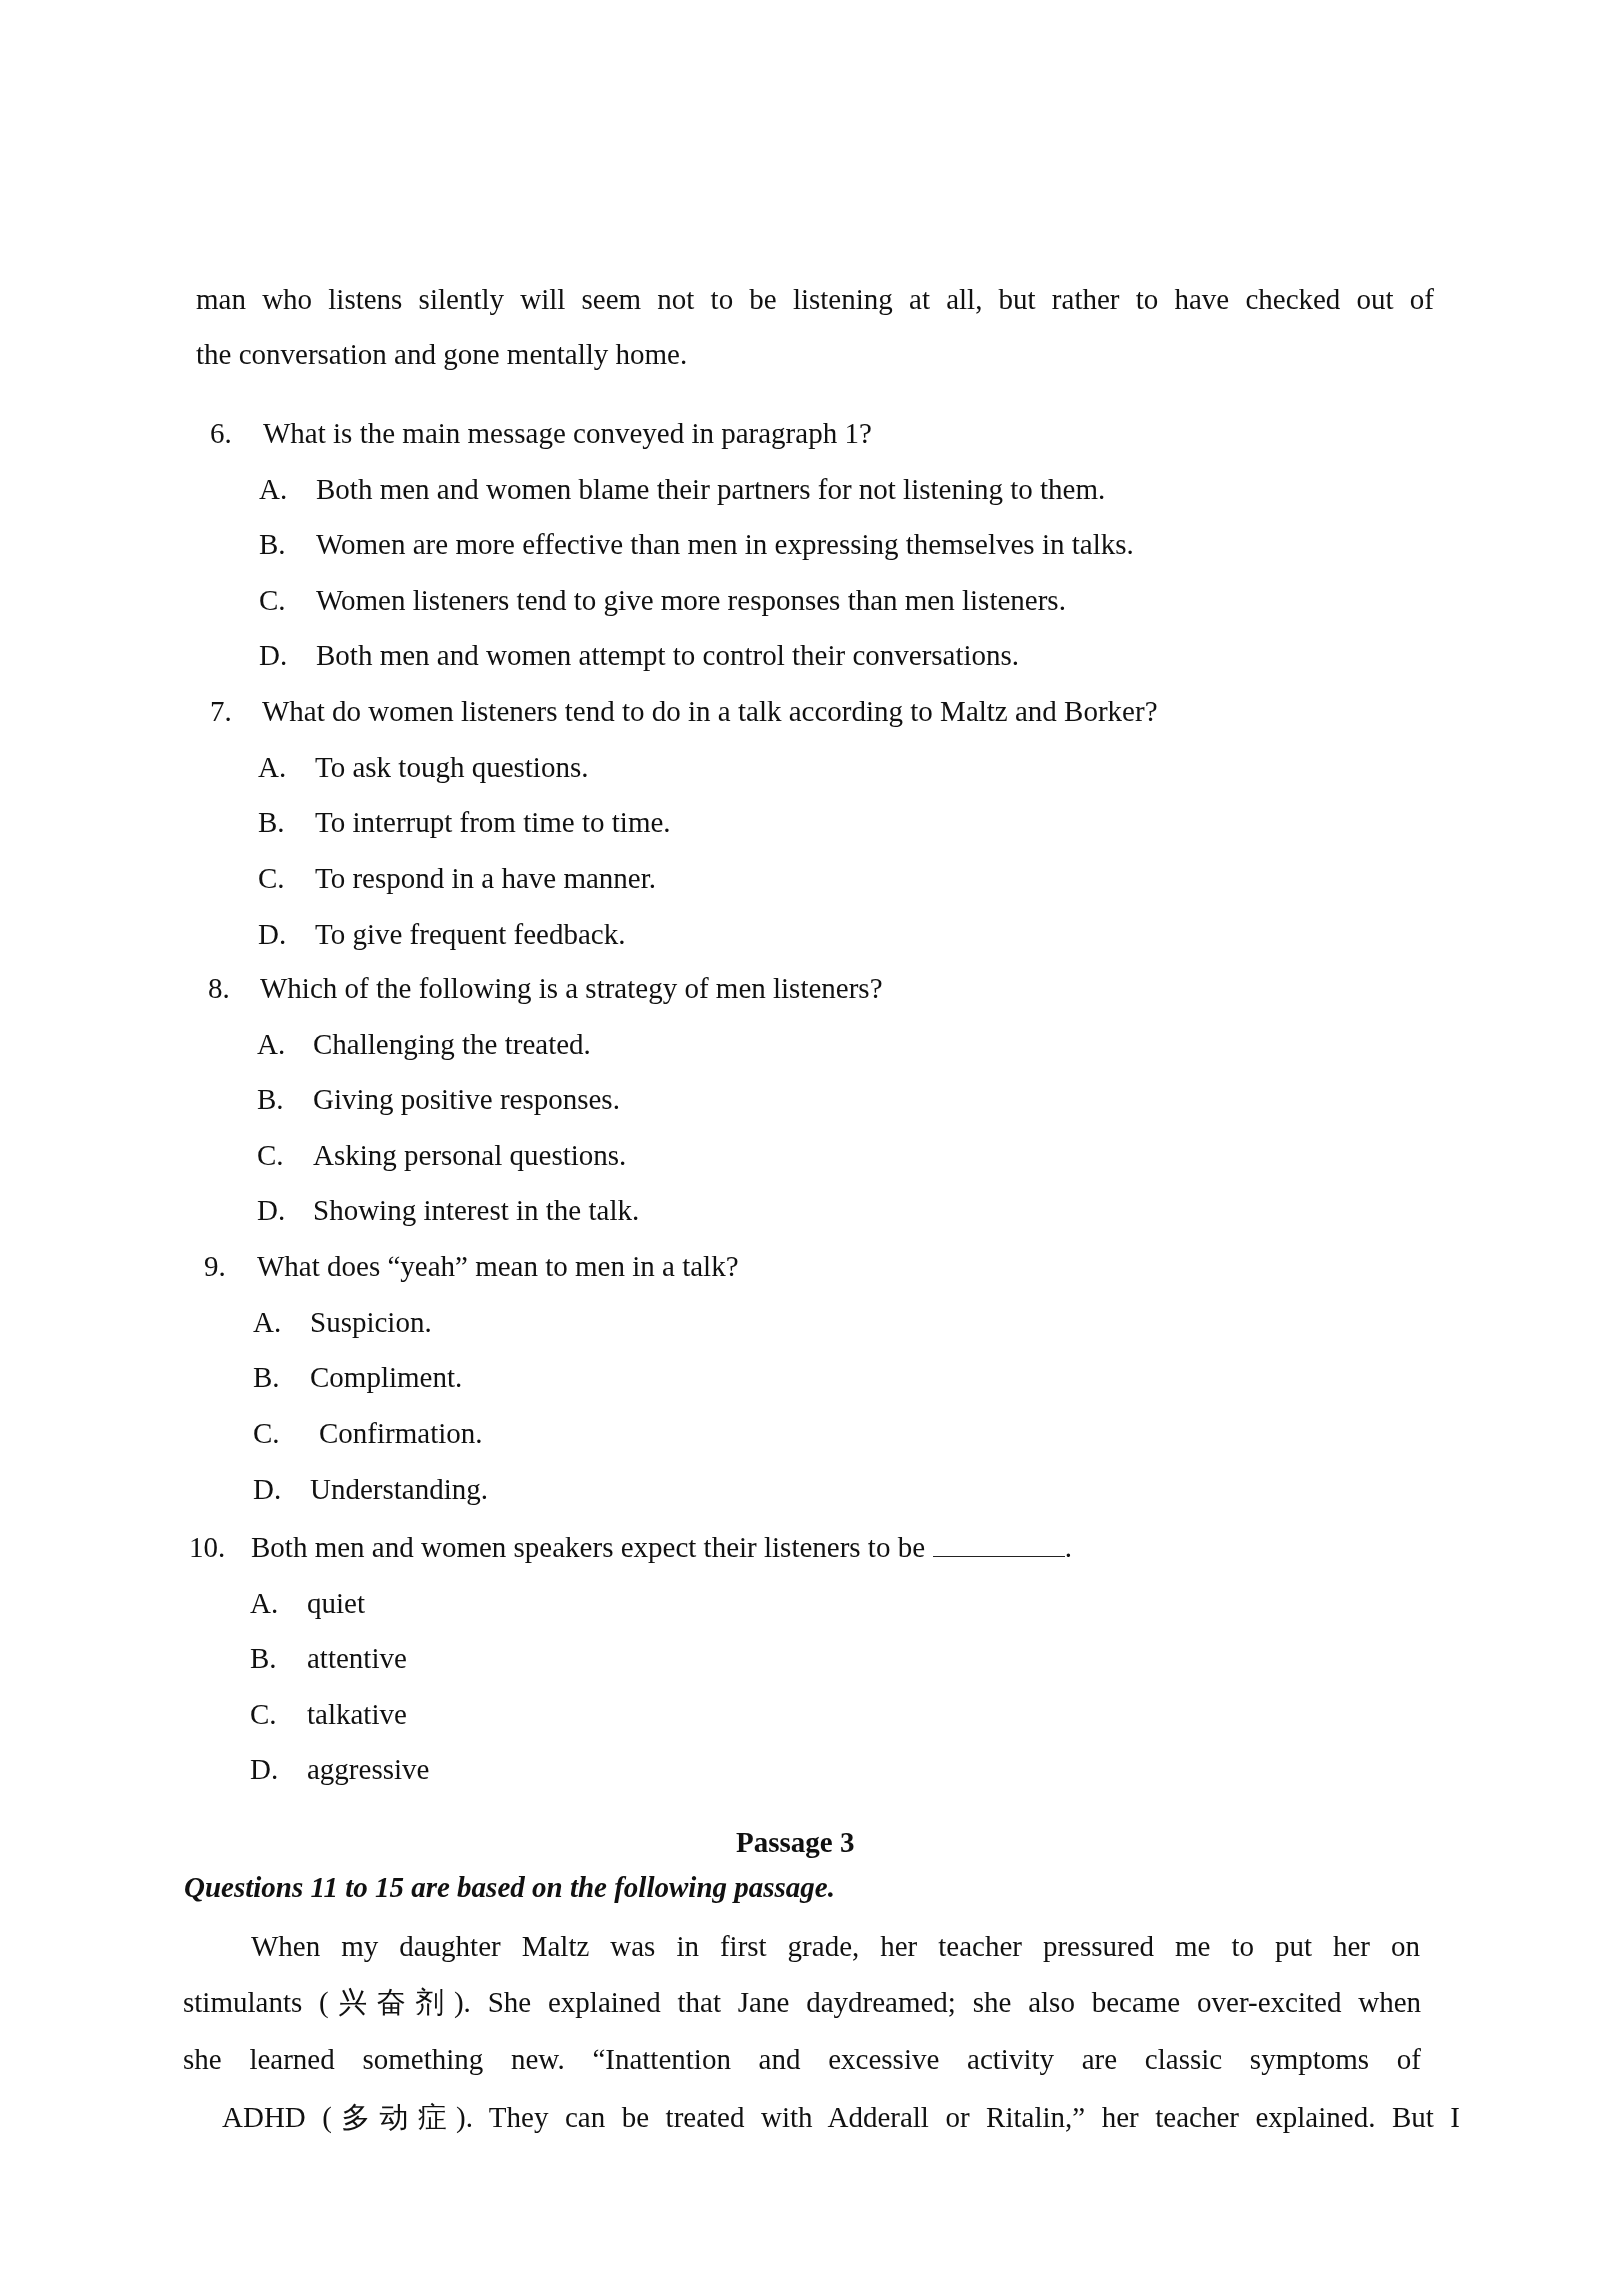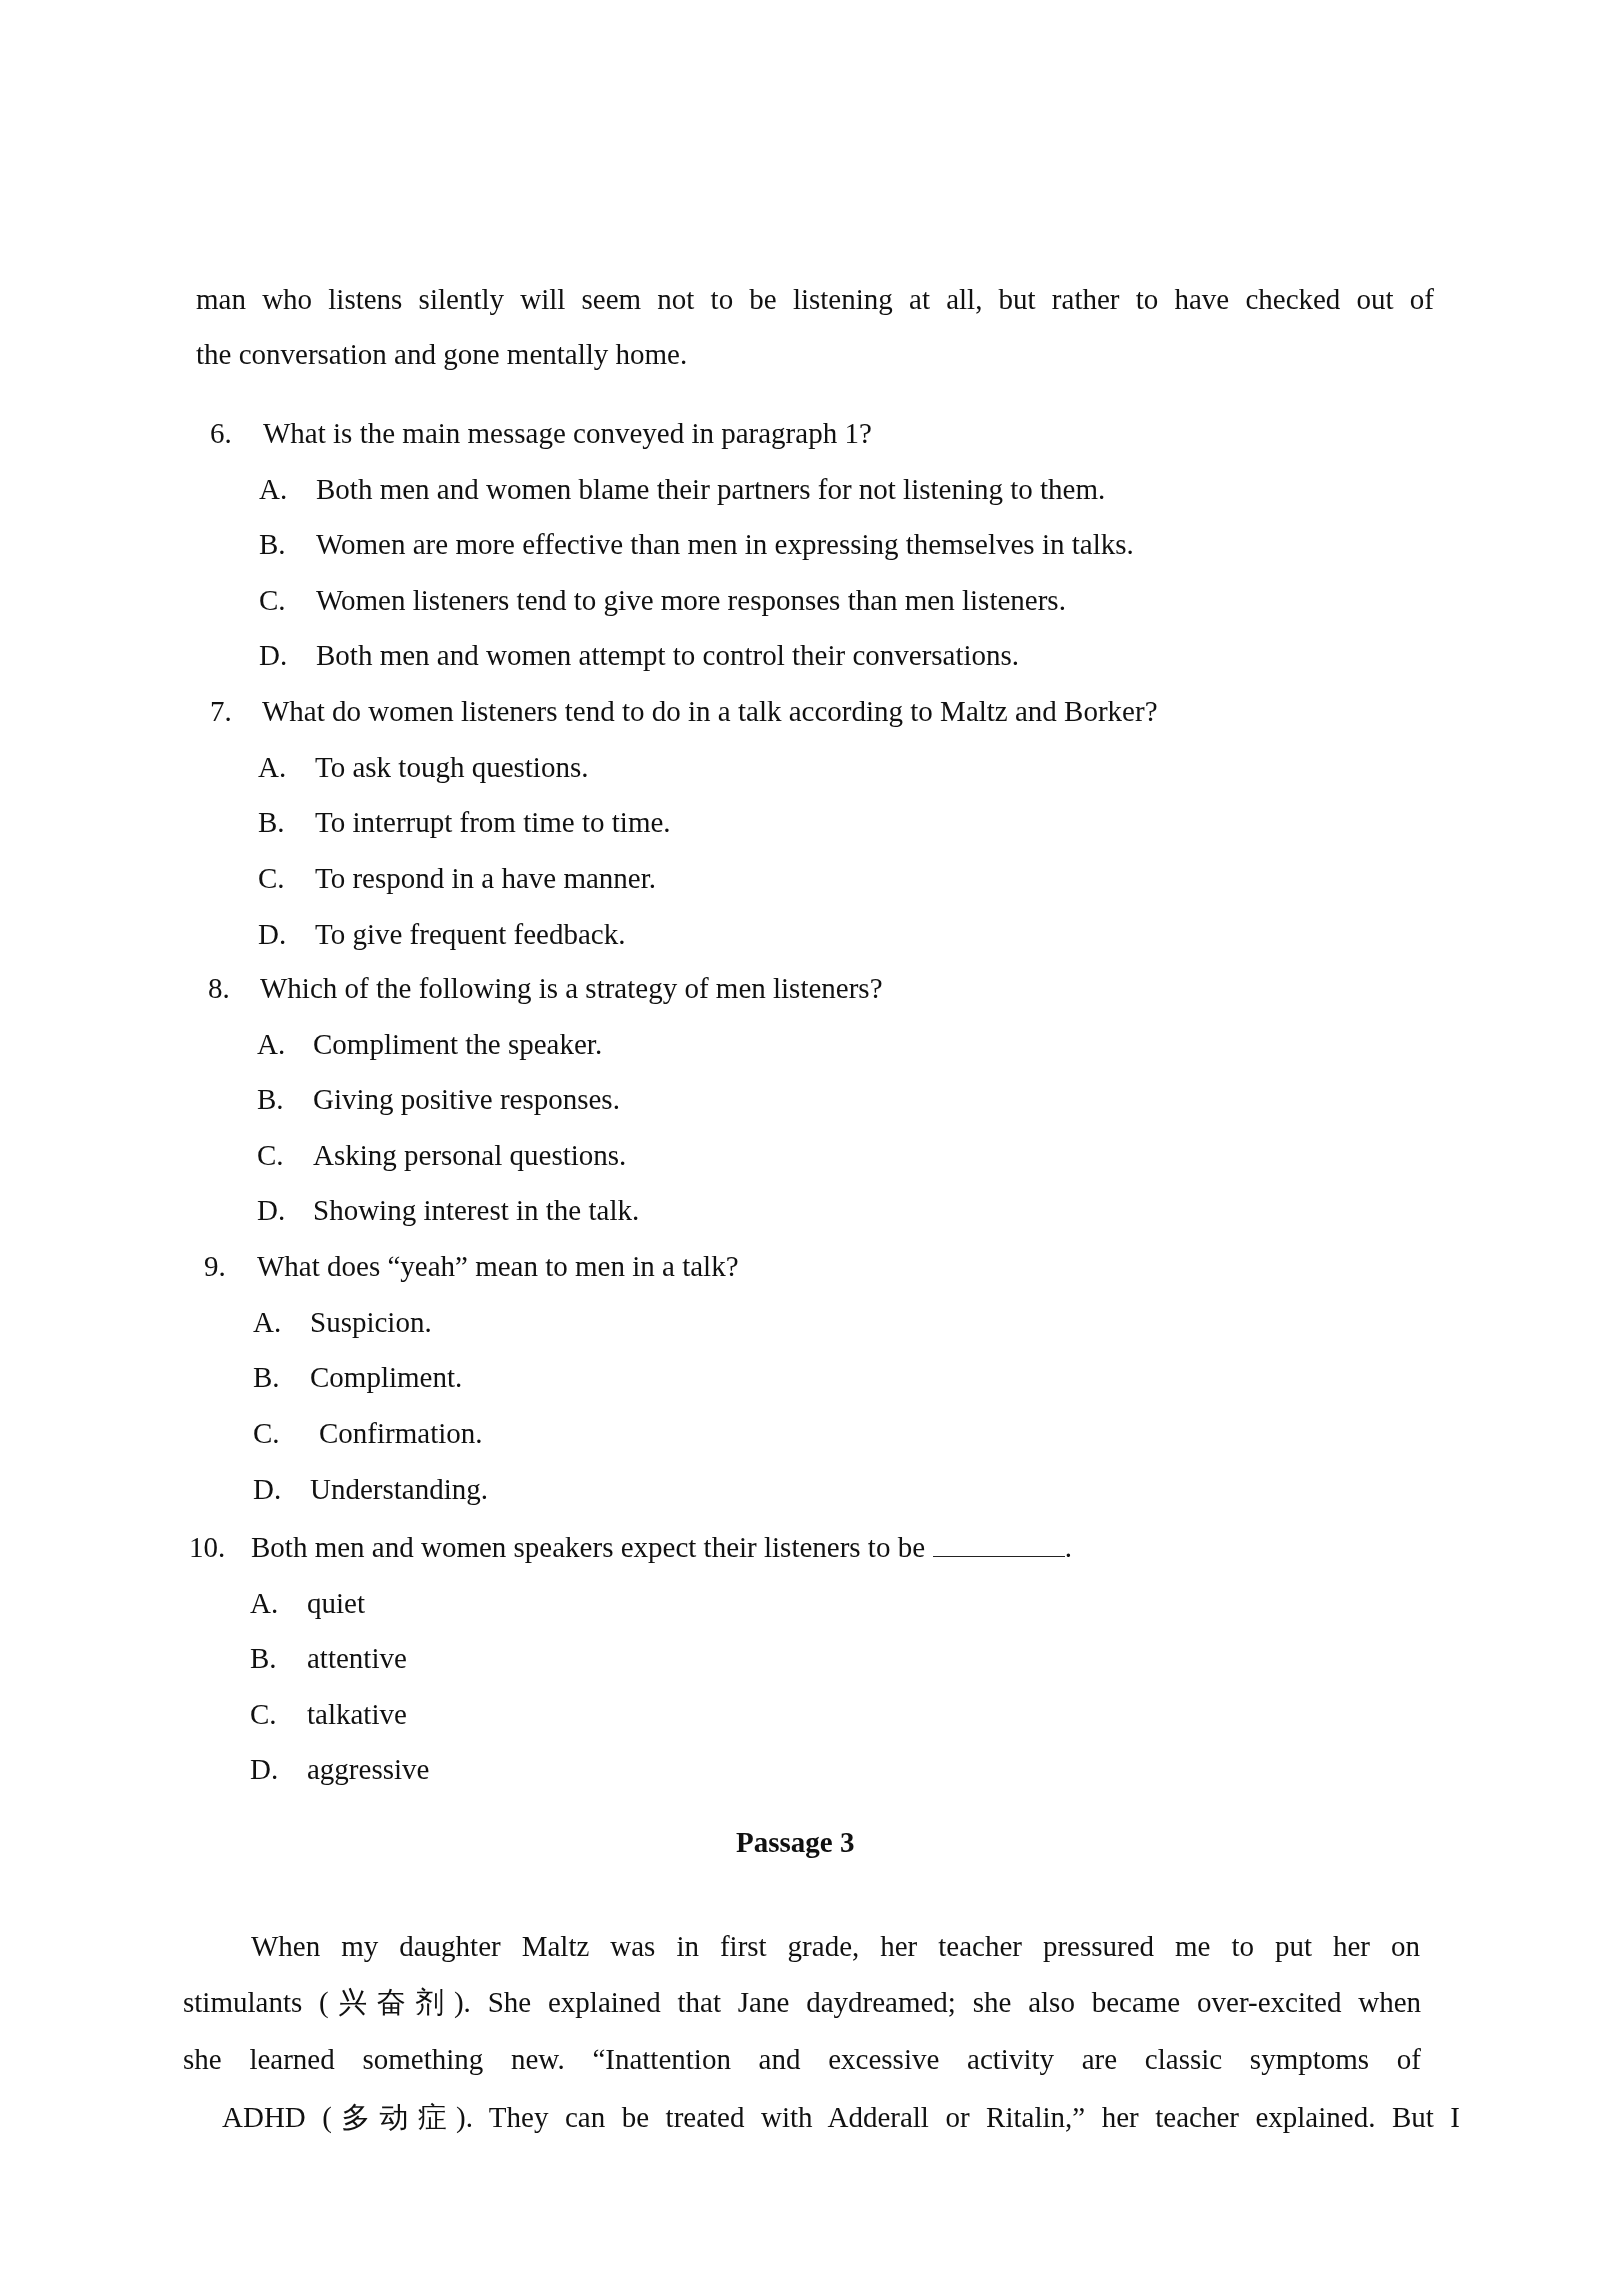--- a/index.html
+++ b/index.html
@@ -69,21 +69,21 @@
         <div>
           <div class="optletter" style="left: 258px; top: 920px;">D.</div>
           <div class="opttext" style="left: 315px; top: 920px;">To give frequent feedback.</div>
         </div>
       </div>
       <div>
         <div class="qnum" style="left: 208px; top: 974px;">8.</div>
         <div class="qtext" style="left: 260px; top: 974px;"><span>Which of the following is a strategy of men listeners?</span></div>
         <div>
           <div class="optletter" style="left: 257px; top: 1030px;">A.</div>
-          <div class="opttext" style="left: 313px; top: 1030px;">Compliment the speaker.</div>
+          <div class="opttext" style="left: 313px; top: 1030px;">Challenging the treated.</div>
         </div>
         <div>
           <div class="optletter" style="left: 257px; top: 1085px;">B.</div>
           <div class="opttext" style="left: 313px; top: 1085px;">Giving positive responses.</div>
         </div>
         <div>
           <div class="optletter" style="left: 257px; top: 1141px;">C.</div>
           <div class="opttext" style="left: 313px; top: 1141px;">Asking personal questions.</div>
         </div>
         <div>
@@ -127,20 +127,21 @@
           <div class="opttext" style="left: 307px; top: 1700px;">talkative</div>
         </div>
         <div>
           <div class="optletter" style="left: 250px; top: 1755px;">D.</div>
           <div class="opttext" style="left: 307px; top: 1755px;">aggressive</div>
         </div>
       </div>
     </div>
 
   <div class="heading-center" style="left:736px; top:1828px;">Passage 3</div>
+  <div class="heading-italic" style="left:184px; top:1873px;">Questions 11 to 15 are based on the following passage.</div>
 
   <div>
     <div class="ln just" style="left:251px; top:1932px; width:1169px;">When my daughter Maltz was in first grade, her teacher pressured me to put her on</div>
     <div class="ln just" style="left:183px; top:1988px; width:1238px;">stimulants (兴奋剂). She explained that Jane daydreamed; she also became over-excited when</div>
     <div class="ln just" style="left:183px; top:2045px; width:1238px;">she learned something new. “Inattention and excessive activity are classic symptoms of</div>
     <div class="ln just" style="left:183px; top:2103px; width:1238px;margin-left:39px;">ADHD (多动症). They can be treated with Adderall or Ritalin,” her teacher explained. But I</div>
   </div>
 
 </div>
 

